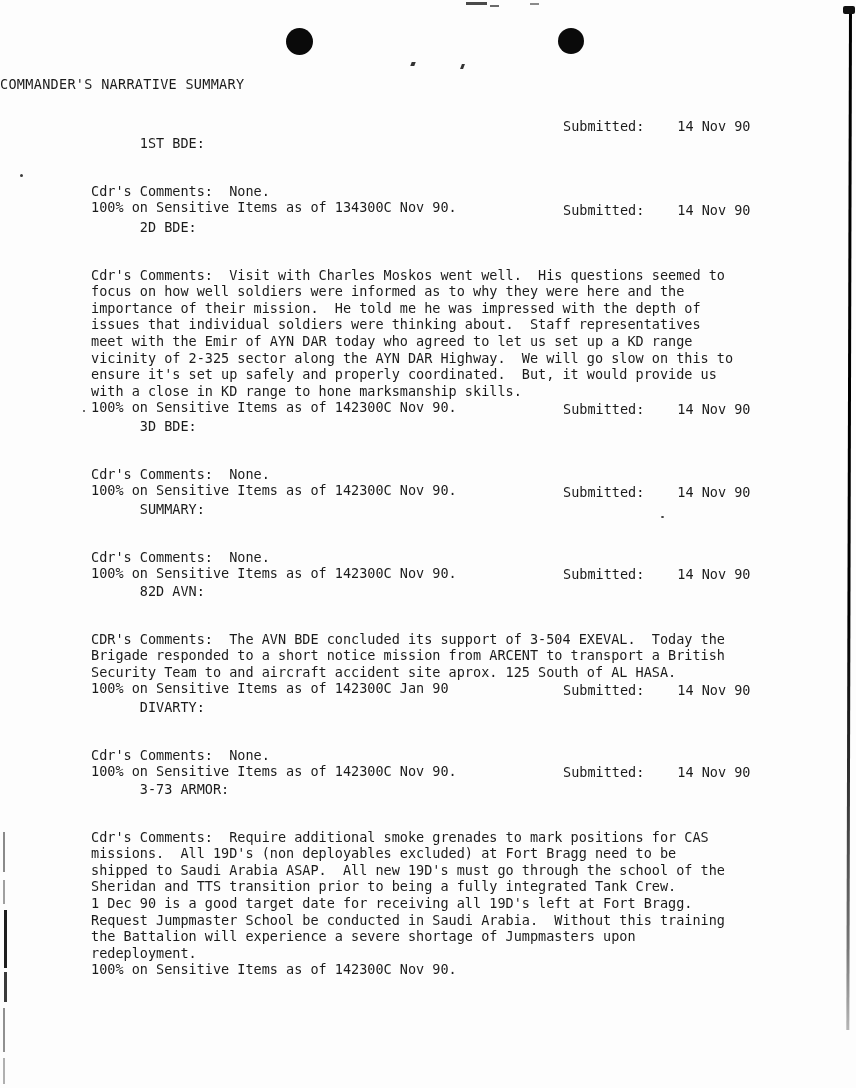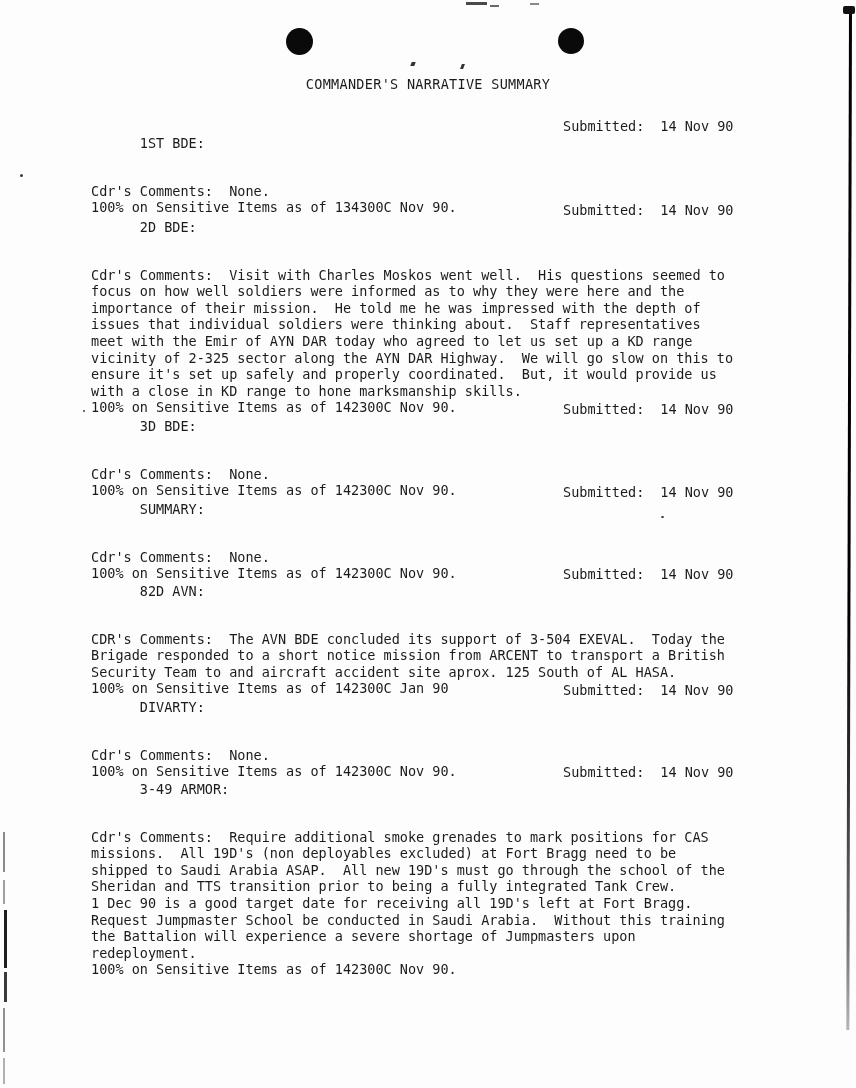--- a/index.html
+++ b/index.html
@@ -16,21 +16,20 @@
     font-family: "DejaVu Sans Mono", "Liberation Mono", monospace;
     color: #1b1b1b;
     font-size: 13.5px;
     line-height: 16.6px;
   }
   .doc-title {
     position: absolute;
     top: 76px;
     left: 0;
     width: 856px;
-    text-align: center;
     letter-spacing: 0.3px;
     white-space: pre;
   }
   .section {
     position: absolute;
     left: 91px;
     width: 710px;
   }
   .sec-header {
     position: relative;
@@ -38,21 +37,21 @@
     margin-bottom: 16.6px;
     white-space: pre;
   }
   .unit-name { display: inline-block; }
   .submitted {
     position: absolute;
     left: 472px;
     top: 0;
     white-space: pre;
   }
-  .submitted-date { margin-left: 16px; }
+  .submitted-date { margin-left: 33px; }
   .sec-body {
     white-space: pre-wrap;
     width: 705px;
     margin-top: 48px;
   }
   
   .hole-punch {
     position: absolute;
     width: 27px;
     height: 27px;
@@ -173,21 +172,21 @@
     <div class="sec-header">
       <span class="unit-name">DIVARTY:</span>
       <span class="submitted"><span>Submitted:</span><span class="submitted-date">14 Nov 90</span></span>
     </div>
     <div class="sec-body">Cdr's Comments:  None.
 100% on Sensitive Items as of 142300C Nov 90.</div>
   </div>
 
   <div class="section" style="top:764px">
     <div class="sec-header">
-      <span class="unit-name">3-49 ARMOR:</span>
+      <span class="unit-name">3-73 ARMOR:</span>
       <span class="submitted"><span>Submitted:</span><span class="submitted-date">14 Nov 90</span></span>
     </div>
     <div class="sec-body">Cdr's Comments:  Require additional smoke grenades to mark positions for CAS
 missions.  All 19D's (non deployables excluded) at Fort Bragg need to be
 shipped to Saudi Arabia ASAP.  All new 19D's must go through the school of the
 Sheridan and TTS transition prior to being a fully integrated Tank Crew.
 1 Dec 90 is a good target date for receiving all 19D's left at Fort Bragg.
 Request Jumpmaster School be conducted in Saudi Arabia.  Without this training
 the Battalion will experience a severe shortage of Jumpmasters upon
 redeployment.

